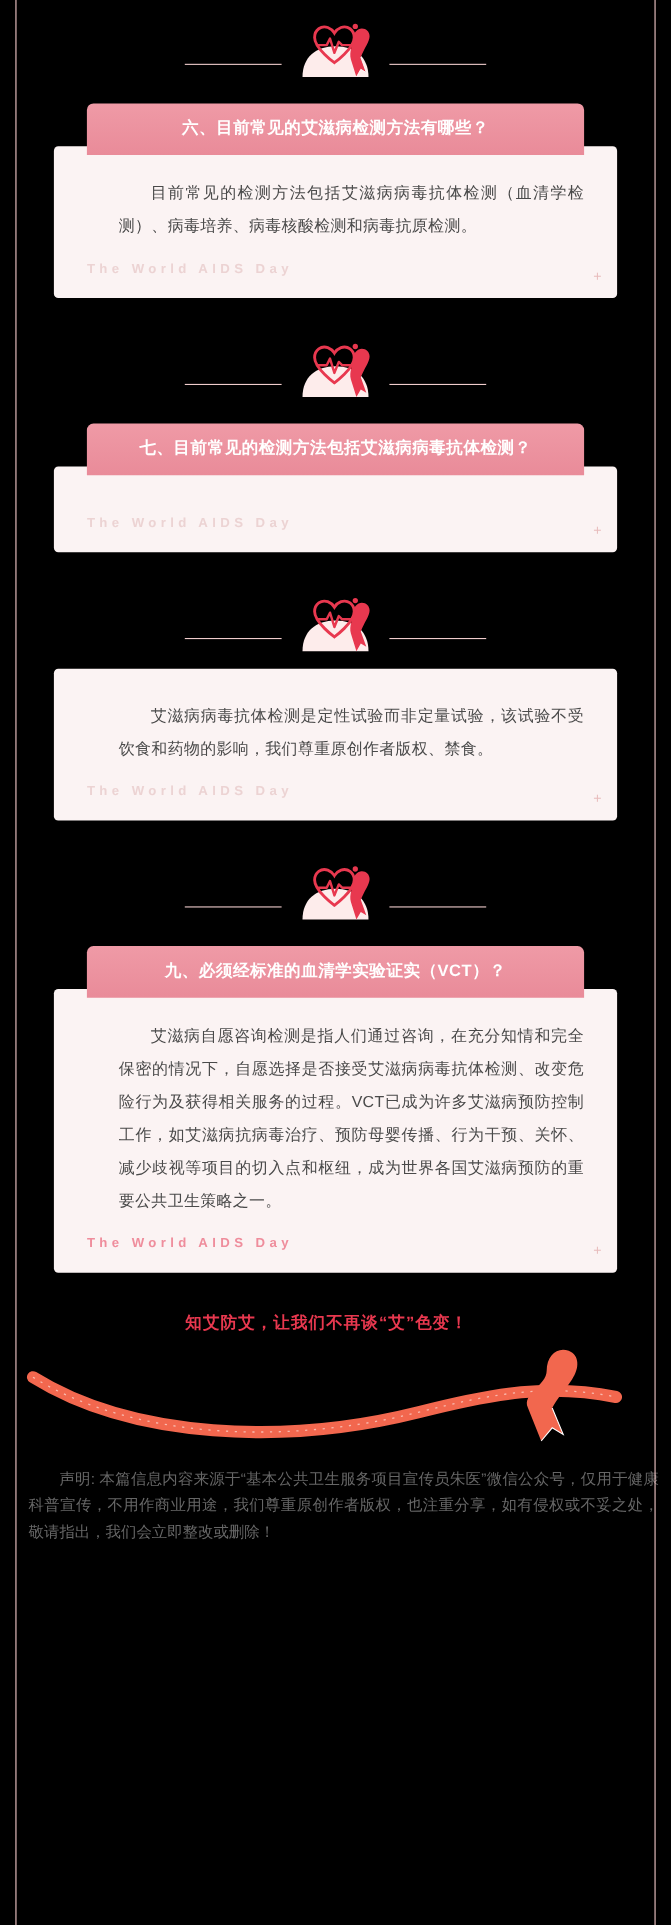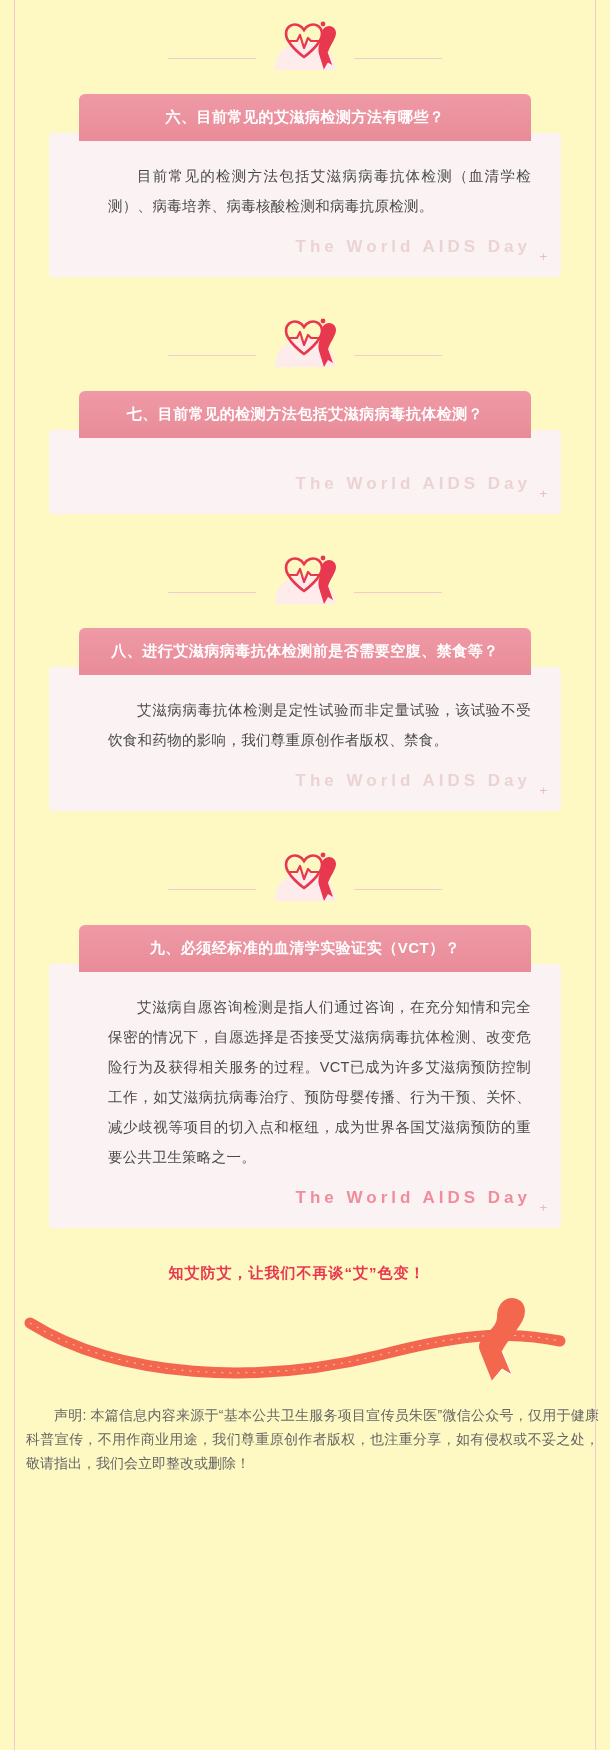--- a/index.html
+++ b/index.html
@@ -7,21 +7,21 @@
     width: 610px;
     background: #ffffff;
     font-family: "Liberation Sans", "DejaVu Sans", sans-serif;
     color: #444;
     position: relative;
   }
   .page {
     width: 610px;
     min-height: 1750px;
     position: relative;
-    background: #fef9c3;
+    background: #000000;
     padding-top: 14px;
     overflow: hidden;
   }
   
   .rail {
     position: absolute;
     top: 0;
     bottom: 0;
     width: 1px;
     background: #f3c9c9;
@@ -85,23 +85,23 @@
   .card .text {
     font-size: 14.5px;
     line-height: 30px;
     color: #4a4a4a;
     text-align: justify;
     text-indent: 2em;
     letter-spacing: 0.3px;
     margin-left: 29px;
   }
   .watermark {
-    text-align: right;
+    text-align: left;
     color: #ecd3d3;
-    font-size: 17px;
+    font-size: 12px;
     letter-spacing: 4px;
     padding: 16px 0 8px 0;
     font-weight: bold;
   }
   .watermark.dark { color: #ef8d9c; }
   .plus {
     position: absolute;
     right: 14px;
     bottom: 14px;
     color: #e8bcbc;
@@ -185,21 +185,20 @@
       <div class="hline l"></div>
       <div class="hline r"></div>
       <svg class="art" viewBox="0 0 120 74">
         <path d="M30 56 C30 38 42 28 60 28 C78 28 90 38 90 56 Z" fill="#fdeceb"></path>
         <path d="M41 20 C41 13 47 9 53 11 C57 12.5 59 16 59 16 C59 16 61 12.5 65 11 C71 9 77 13 77 20 C77 30 59 43 59 43 C59 43 41 30 41 20 Z" fill="none" stroke="#e8384f" stroke-width="2.6"></path>
         <path d="M44 27 L52 27 L55 21 L59 34 L63 24 L66 27 L74 27" fill="none" stroke="#e8384f" stroke-width="2.2" stroke-linejoin="round" stroke-linecap="round"></path>
         <circle cx="78" cy="10" r="2.4" fill="#e8384f"></circle>
         <path d="M76 22 C76 16 80 12 84 12 C88 12 91 15 91 19 C91 24 86 30 83 38 L88 52 L83 49 L79 56 L74 40 C72 33 76 27 76 22 Z" fill="#e8384f"></path>
       </svg>
     </div>
-    <div class="title-bar">八、进行艾滋病病毒抗体检测前是否需要空腹、禁食等？</div>
     <div class="card">
       <div class="text">艾滋病病毒抗体检测是定性试验而非定量试验，该试验不受饮食和药物的影响，我们尊重原创作者版权、禁食。</div>
       <div class="watermark">The World AIDS Day</div>
       <div class="plus">+</div>
     </div>
   </div>
 
   <div class="section">
     <div class="emblem">
       <div class="hline l"></div>

